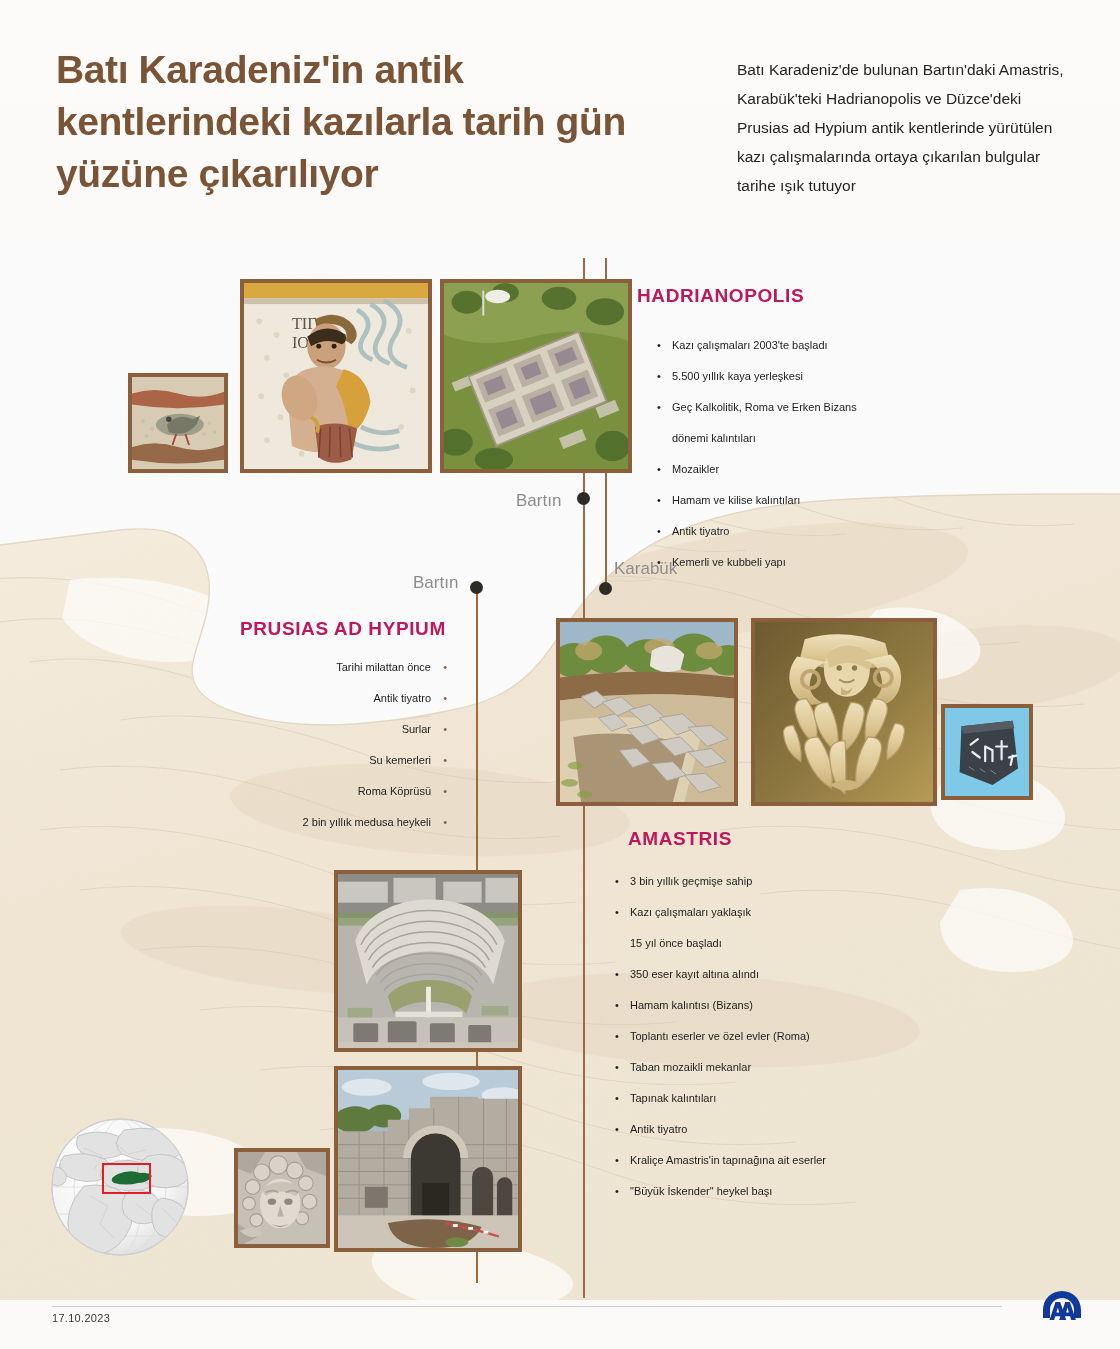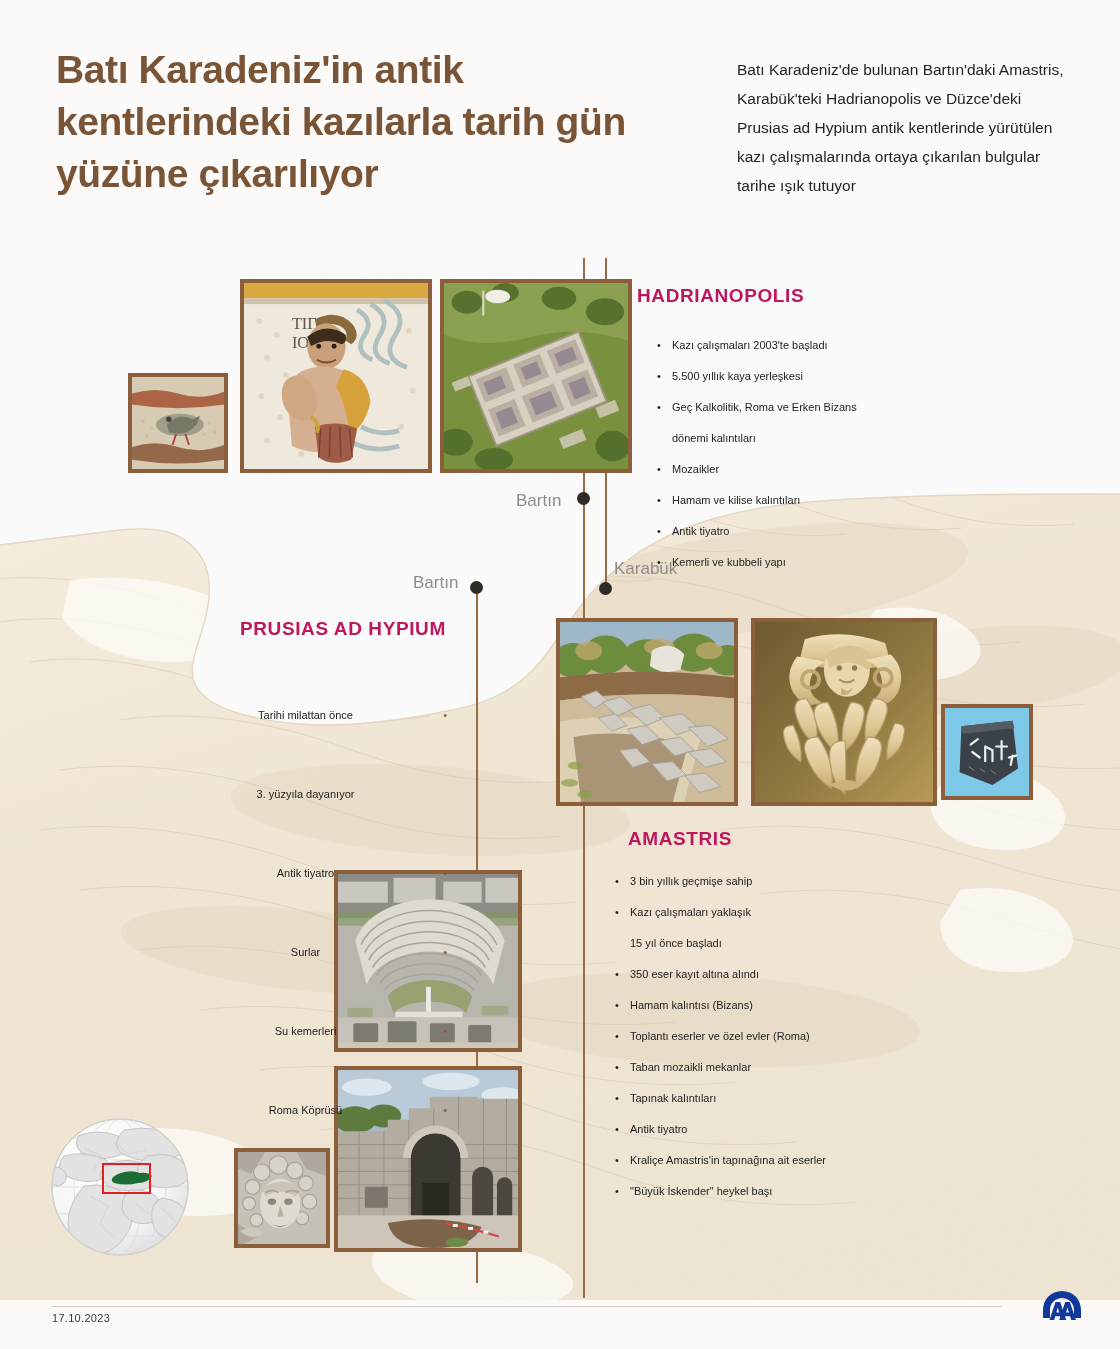--- a/index.html
+++ b/index.html
@@ -43,21 +43,21 @@
   
   .sec-head{position:absolute;font-size:19px;font-weight:bold;color:#be185d;letter-spacing:0.6px;white-space:nowrap;}
   .bullets{position:absolute;}
   .bullets li{
     list-style:none;font-size:11px;line-height:31px;color:#1d1d1d;
     position:relative;padding-left:15px;white-space:nowrap;
   }
   .bullets li::before{content:"•";position:absolute;left:0;top:0;color:#1d1d1d;}
   .bullets li.cont{padding-left:15px;}
   .bullets li.cont::before{content:"";}
-  .bullets.right li{padding-left:0;padding-right:16px;text-align:center;margin-top:48px;}
+  .bullets.right li{padding-left:0;padding-right:16px;text-align:right;}
   .bullets.right li::before{content:"•";left:auto;right:0;color:#8b5e3c;}
   .bullets.right li.cont::before{content:"";}
   .bullets ul{margin:0;padding:0;}
 
   
   .footer-rule{position:absolute;left:52px;top:1306px;width:950px;height:1px;background:#cfcdc9;}
   .footer-date{position:absolute;left:52px;top:1312px;font-size:11px;color:#3a3a3a;letter-spacing:0.3px;}
   .aa-logo{position:absolute;left:1040px;top:1288px;width:44px;height:40px;}
 
   
@@ -542,25 +542,25 @@
       <li>Hamam ve kilise kalıntıları</li>
       <li>Antik tiyatro</li>
       <li>Kemerli ve kubbeli yapı</li>
     </ul>
   </div>
 
   <div class="sec-head" style="left:240px;top:618px;">PRUSIAS AD HYPIUM</div>
   <div class="bullets right" style="left:180px;top:652px;width:267px;">
     <ul>
       <li>Tarihi milattan önce</li>
-      <li class="cont">3. yüzyıla dayanıyor</li>
       <li>Antik tiyatro</li>
       <li>Surlar</li>
       <li>Su kemerleri</li>
       <li>Roma Köprüsü</li>
+      <li>2 bin yıllık medusa heykeli</li>
     </ul>
   </div>
 
   <div class="sec-head" style="left:596px;top:828px;margin-left:32px;">AMASTRIS</div>
   <div class="bullets" style="left:615px;top:866px;">
     <ul>
       <li>3 bin yıllık geçmişe sahip</li>
       <li>Kazı çalışmaları yaklaşık</li>
       <li class="cont">15 yıl önce başladı</li>
       <li>350 eser kayıt altına alındı</li>

